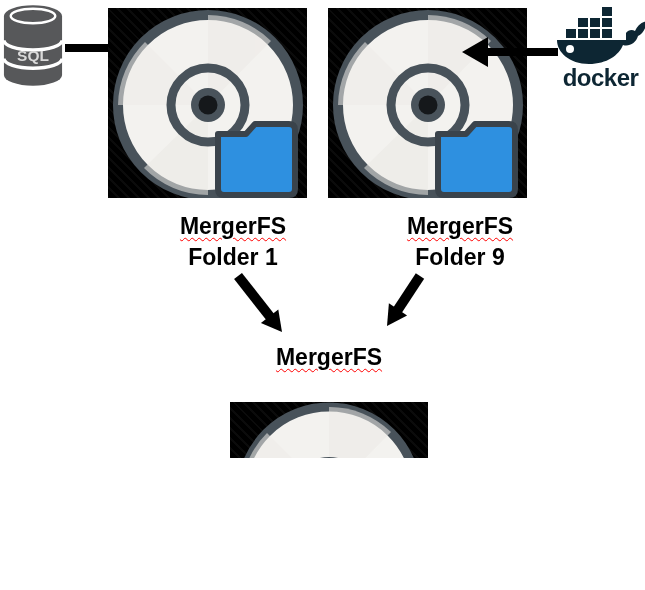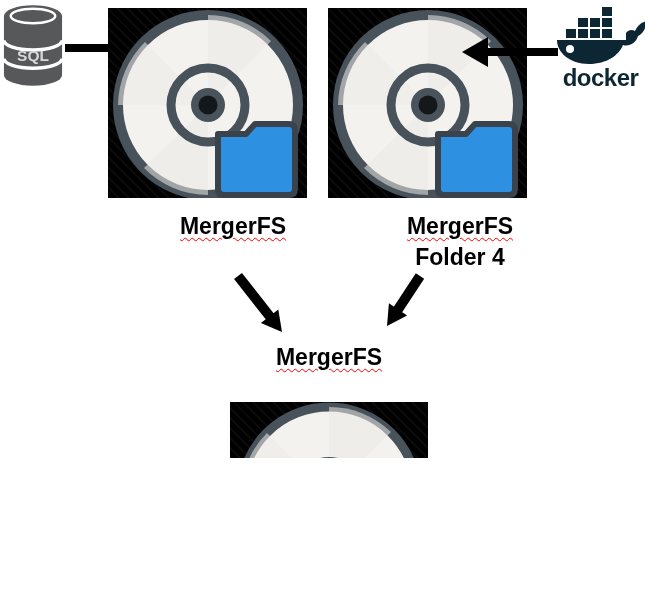--- a/index.html
+++ b/index.html
@@ -96,24 +96,25 @@
         <rect x="46" y="23" width="10" height="9"></rect>
         <path d="M1,34 C1,46 13,58 33,58 C51,58 63,49 67,39 C73,41 80,37 82,30 C87,28 90,22 91,15 C85,16 81,20 79,25 C76,23 72,24 70,27 L70,34 Z"></path>
       </g>
       <circle cx="14" cy="43" r="4" fill="#ffffff"></circle>
     </svg>
   </div>
   <div class="docker-word">docker</div>
 
   <div class="diagram-label" style="left:133px; top:211px;">
     <span class="squiggle">MergerFS</span><br>
+    <span>Folder 1</span>
   </div>
   <div class="diagram-label" style="left:360px; top:211px;">
     <span class="squiggle">MergerFS</span><br>
-    <span>Folder 4</span>
+    <span>Folder 9</span>
   </div>
 
   <svg class="abs" style="left:225px; top:268px;" width="210" height="70">
     <g>
       <line x1="13" y1="8" x2="46" y2="50" stroke="#000000" stroke-width="10"></line>
       <polygon points="57,64 35.9,55 53.3,41.4" fill="#000000"></polygon>
     </g>
     <g>
       <line x1="195" y1="8" x2="170" y2="46" stroke="#000000" stroke-width="10"></line>
       <polygon points="162,58 163.9,35.2 182.1,47.4" fill="#000000"></polygon>

